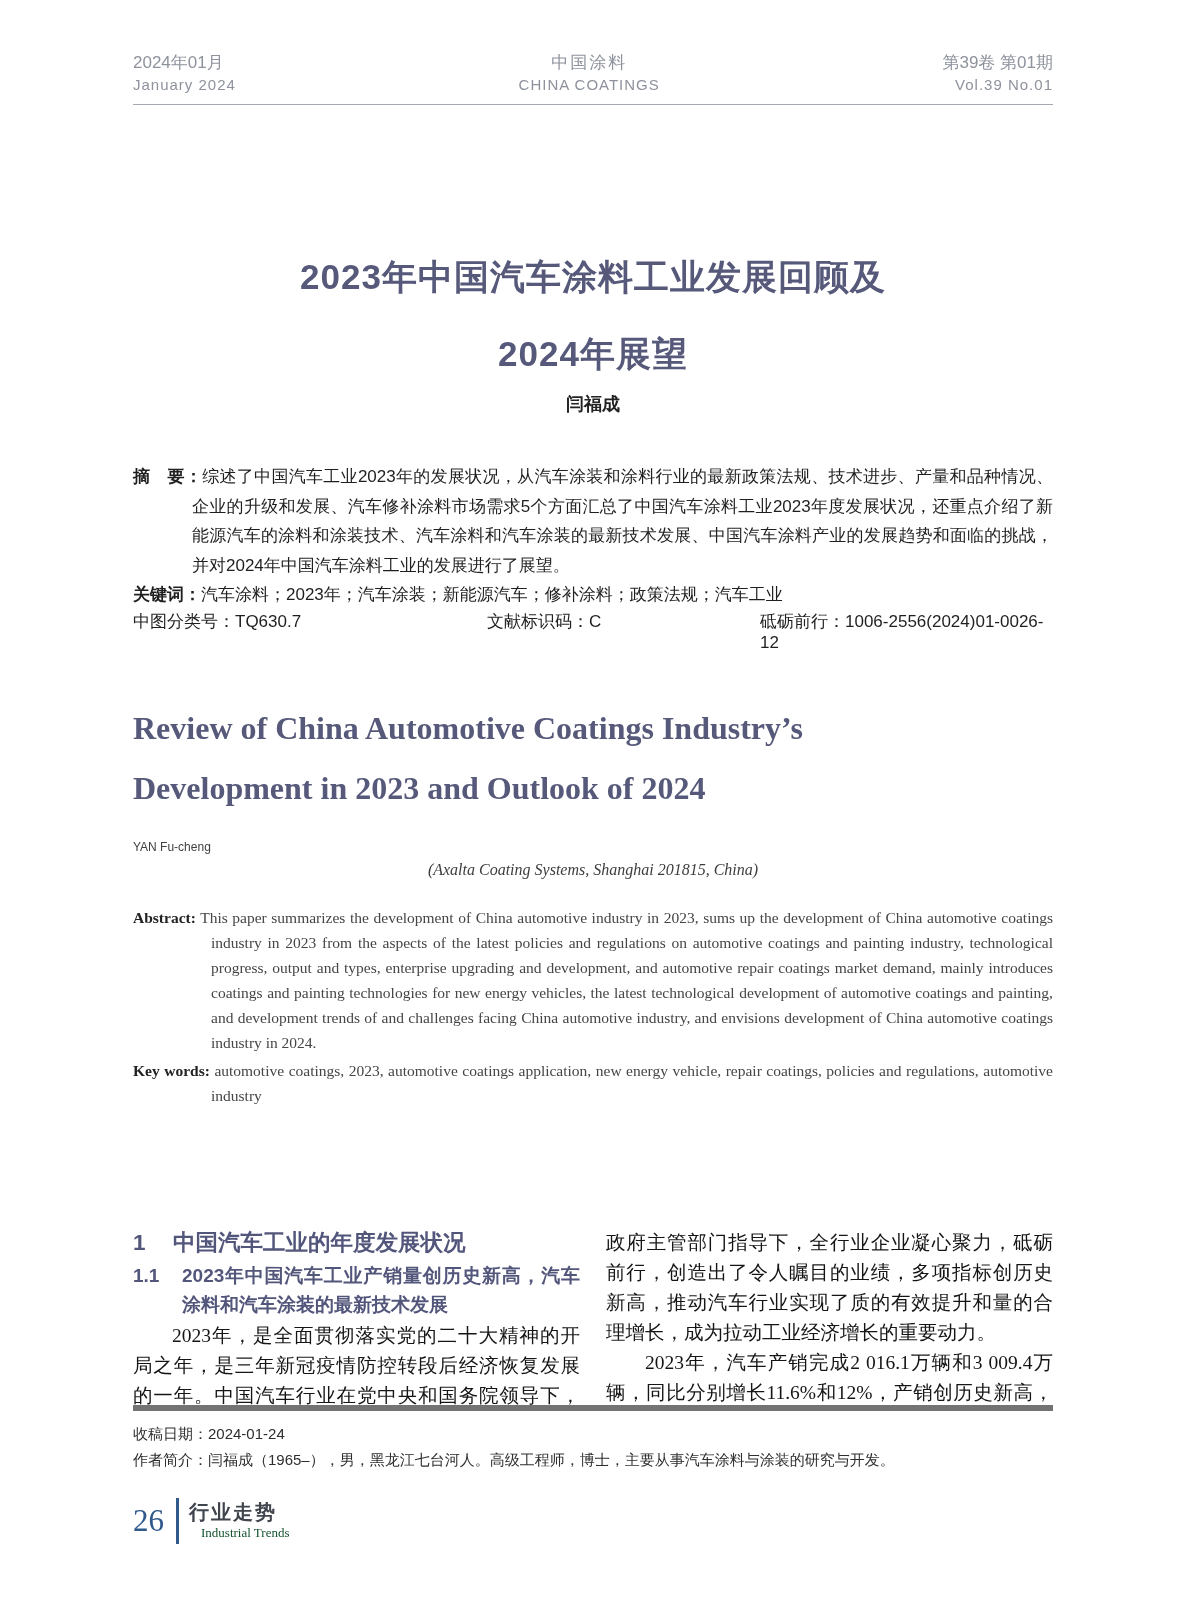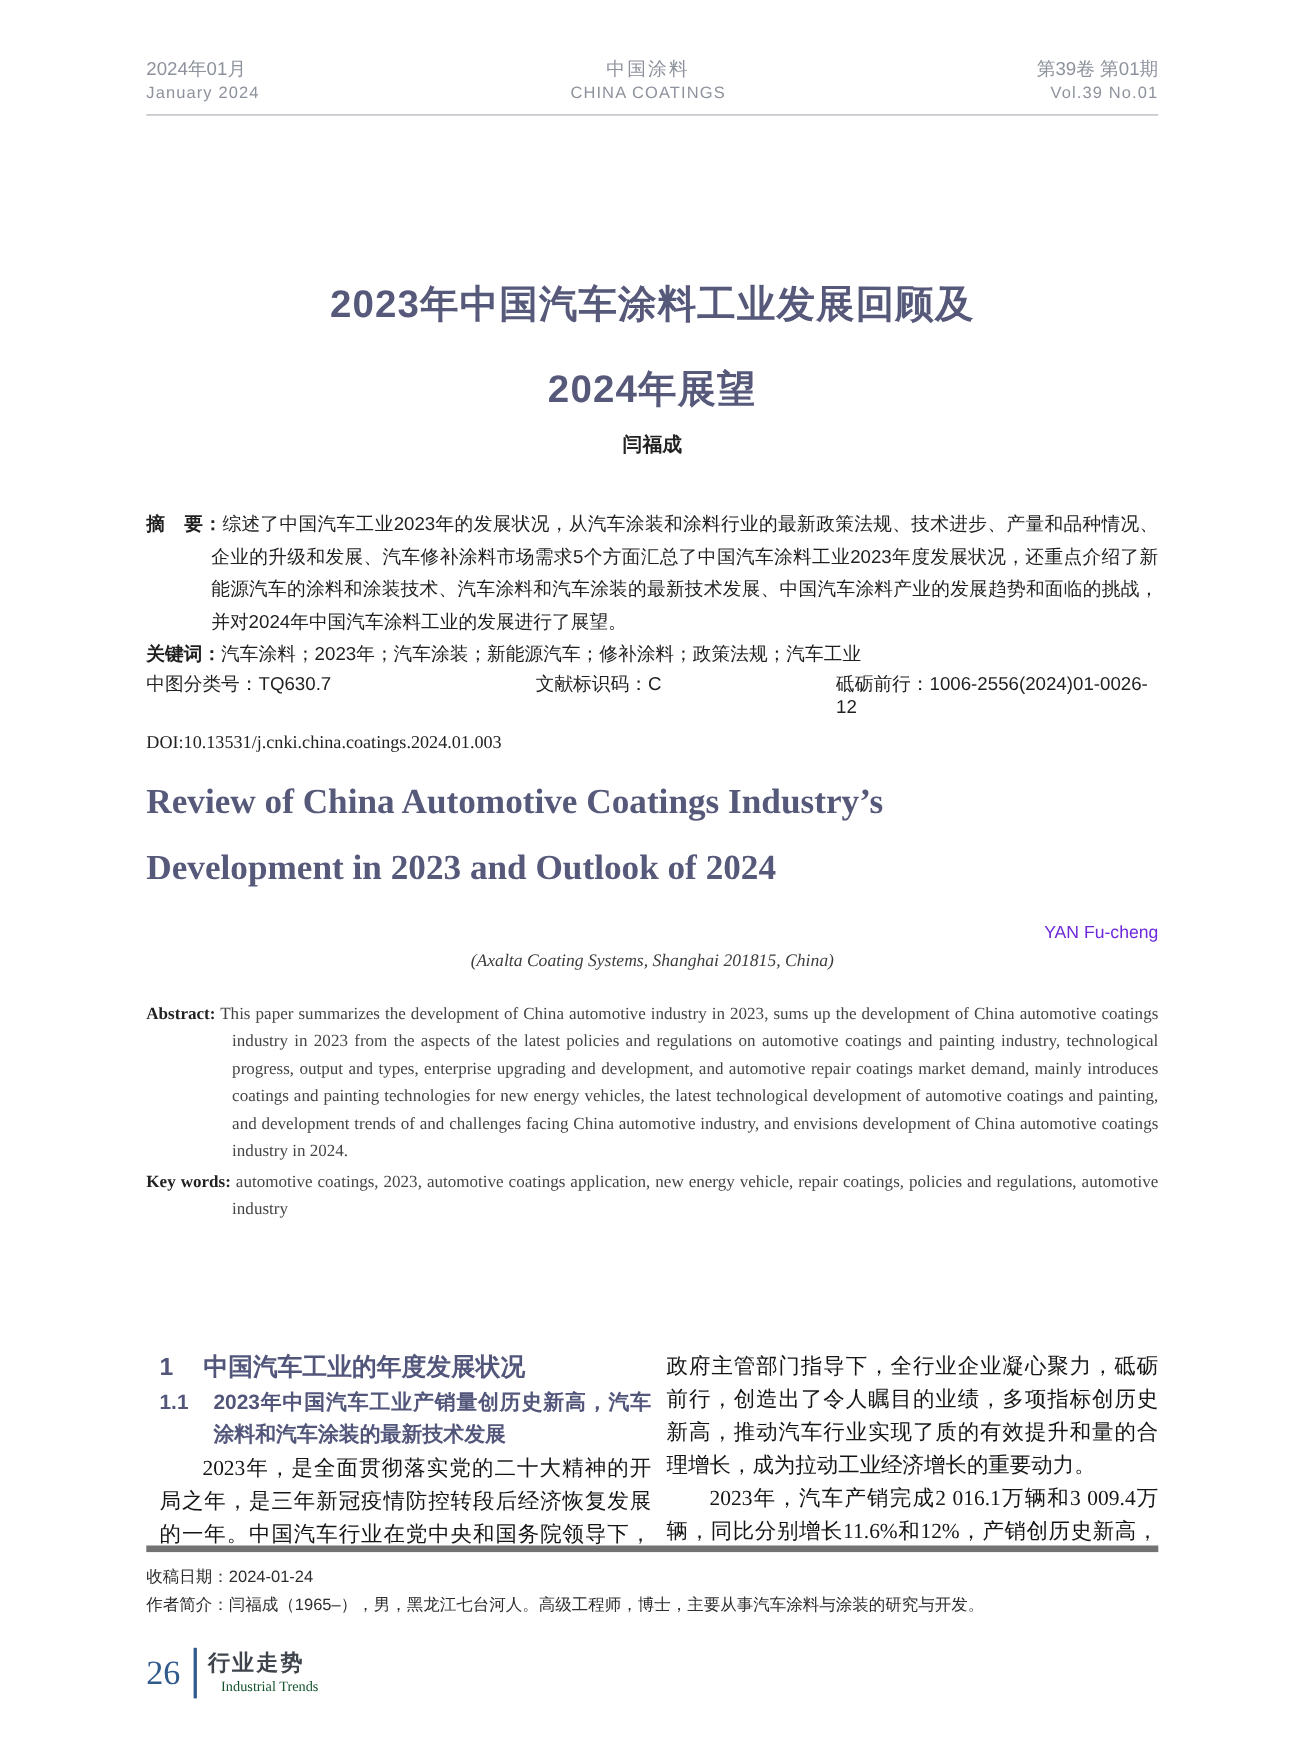--- a/index.html
+++ b/index.html
@@ -31,31 +31,31 @@
   .metarow{display:flex;font-size:17px;}
   .metarow .m1{width:354px;}
   .metarow .m2{width:273px;}
   .metarow .m3{flex:1;}
   .doi{margin-top:12px;font-family:"Liberation Serif",serif;font-size:16.5px;color:#222;}
 
   
   .en-block{top:698px;}
   .title-en{font-family:"Liberation Serif",serif;font-weight:bold;
             color:#565979;font-size:32px;line-height:60px;}
-  .author-en{margin-top:22px;text-align:right;font-size:16px;color:#6d28d9;}
+  .author-en{margin-top:22px;text-align:left;font-size:12px;color:#404040;}
   .affil-en{margin-top:7px;text-align:center;font-family:"Liberation Serif",serif;
             font-style:italic;font-size:16px;color:#3d3d3d;}
   .abs-en{margin-top:26px;}
   .hang-en{padding-left:78px;text-indent:-78px;font-family:"Liberation Serif",serif;
            font-size:15.5px;line-height:25px;text-align:justify;color:#454545;}
   .hang-en b{font-family:"Liberation Serif",serif;color:#222;}
   .kw-en{margin-top:3px;}
 
   
-  .columns{top:1228px;display:flex;gap:14px;height:181px;overflow:hidden;justify-content:flex-end;}
+  .columns{top:1228px;display:flex;gap:26px;height:181px;overflow:hidden;justify-content:flex-end;}
   .col{width:447px;}
   .h1{display:block;color:#53567b;font-weight:bold;font-size:22.5px;line-height:30px;
       margin-bottom:3px;white-space:nowrap;}
   .h1 .num{display:inline-block;width:40px;}
   .h11{position:relative;padding-left:49px;color:#53567b;font-weight:bold;
        font-size:19px;line-height:29px;margin-bottom:2px;text-align:justify;}
   .h11 .num{position:absolute;left:0;top:0;}
   .bodytext{font-family:"Liberation Serif",serif;font-size:19.5px;line-height:30px;
             text-align:justify;color:#151515;margin:0;}
   .indent{text-indent:2em;}
@@ -101,21 +101,20 @@
   </div>
 
   <div class="abs zhmeta">
     <p class="hang-zh" style="margin:0"><b>摘　要：</b><span>综述了中国汽车工业2023年的发展状况，从汽车涂装和涂料行业的最新政策法规、技术进步、产量和品种情况、企业的升级和发展、汽车修补涂料市场需求5个方面汇总了中国汽车涂料工业2023年度发展状况，还重点介绍了新能源汽车的涂料和涂装技术、汽车涂料和汽车涂装的最新技术发展、中国汽车涂料产业的发展趋势和面临的挑战，并对2024年中国汽车涂料工业的发展进行了展望。</span></p>
     <p class="hang-zh kw-zh" style="margin:0"><b>关键词：</b><span>汽车涂料；2023年；汽车涂装；新能源汽车；修补涂料；政策法规；汽车工业</span></p>
     <div class="metarow">
       <span class="m1"><span>中图分类号：</span><span>TQ630.7</span></span>
       <span class="m2"><span>文献标识码：</span><span>C</span></span>
       <span class="m3"><span>砥砺前行：</span><span>1006-2556(2024)01-0026-12</span></span>
     </div>
-    <div class="doi">DOI:10.13531/j.cnki.china.coatings.2024.01.003</div>
   </div>
 
   <div class="abs en-block">
     <div class="title-en">
       <div>Review of China Automotive Coatings Industry’s</div>
       <div>Development in 2023 and Outlook of 2024</div>
     </div>
     <div class="author-en">YAN Fu-cheng</div>
     <div class="affil-en">(Axalta Coating Systems, Shanghai 201815, China)</div>
     <p class="hang-en abs-en" style="margin-bottom:0"><b>Abstract:</b> <span>This paper summarizes the development of China automotive industry in 2023, sums up the development of China automotive coatings industry in 2023 from the aspects of the latest policies and regulations on automotive coatings and painting industry, technological progress, output and types, enterprise upgrading and development, and automotive repair coatings market demand, mainly introduces coatings and painting technologies for new energy vehicles, the latest technological development of automotive coatings and painting, and development trends of and challenges facing China automotive industry, and envisions development of China automotive coatings industry in 2024.</span></p>

